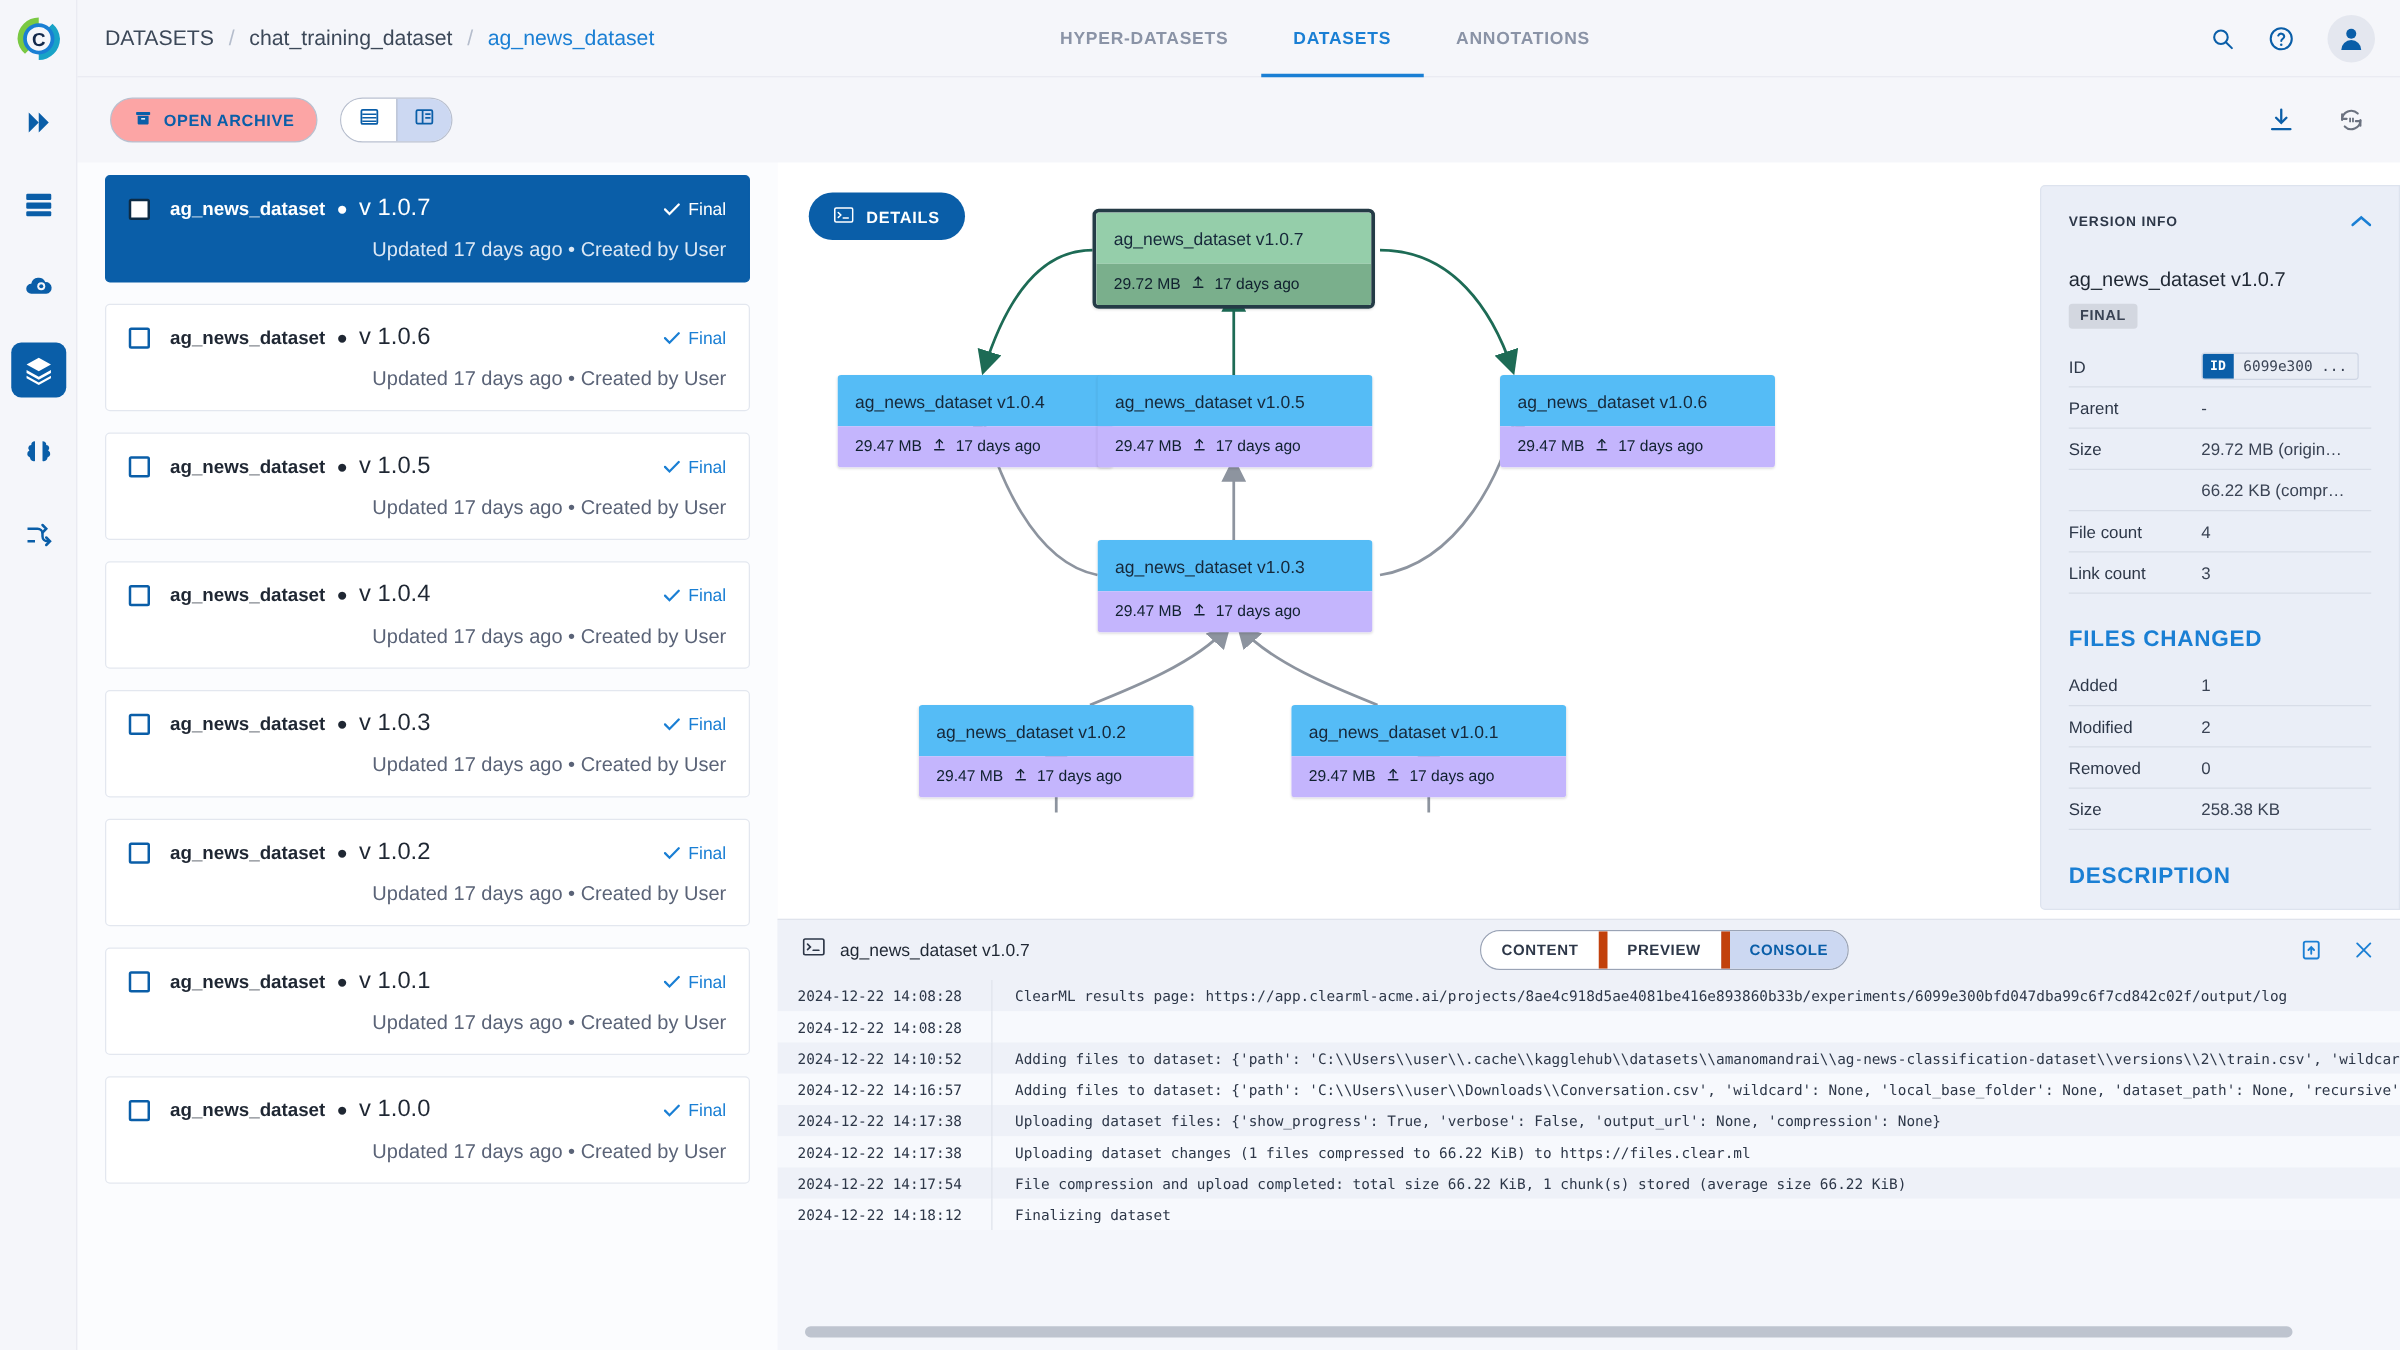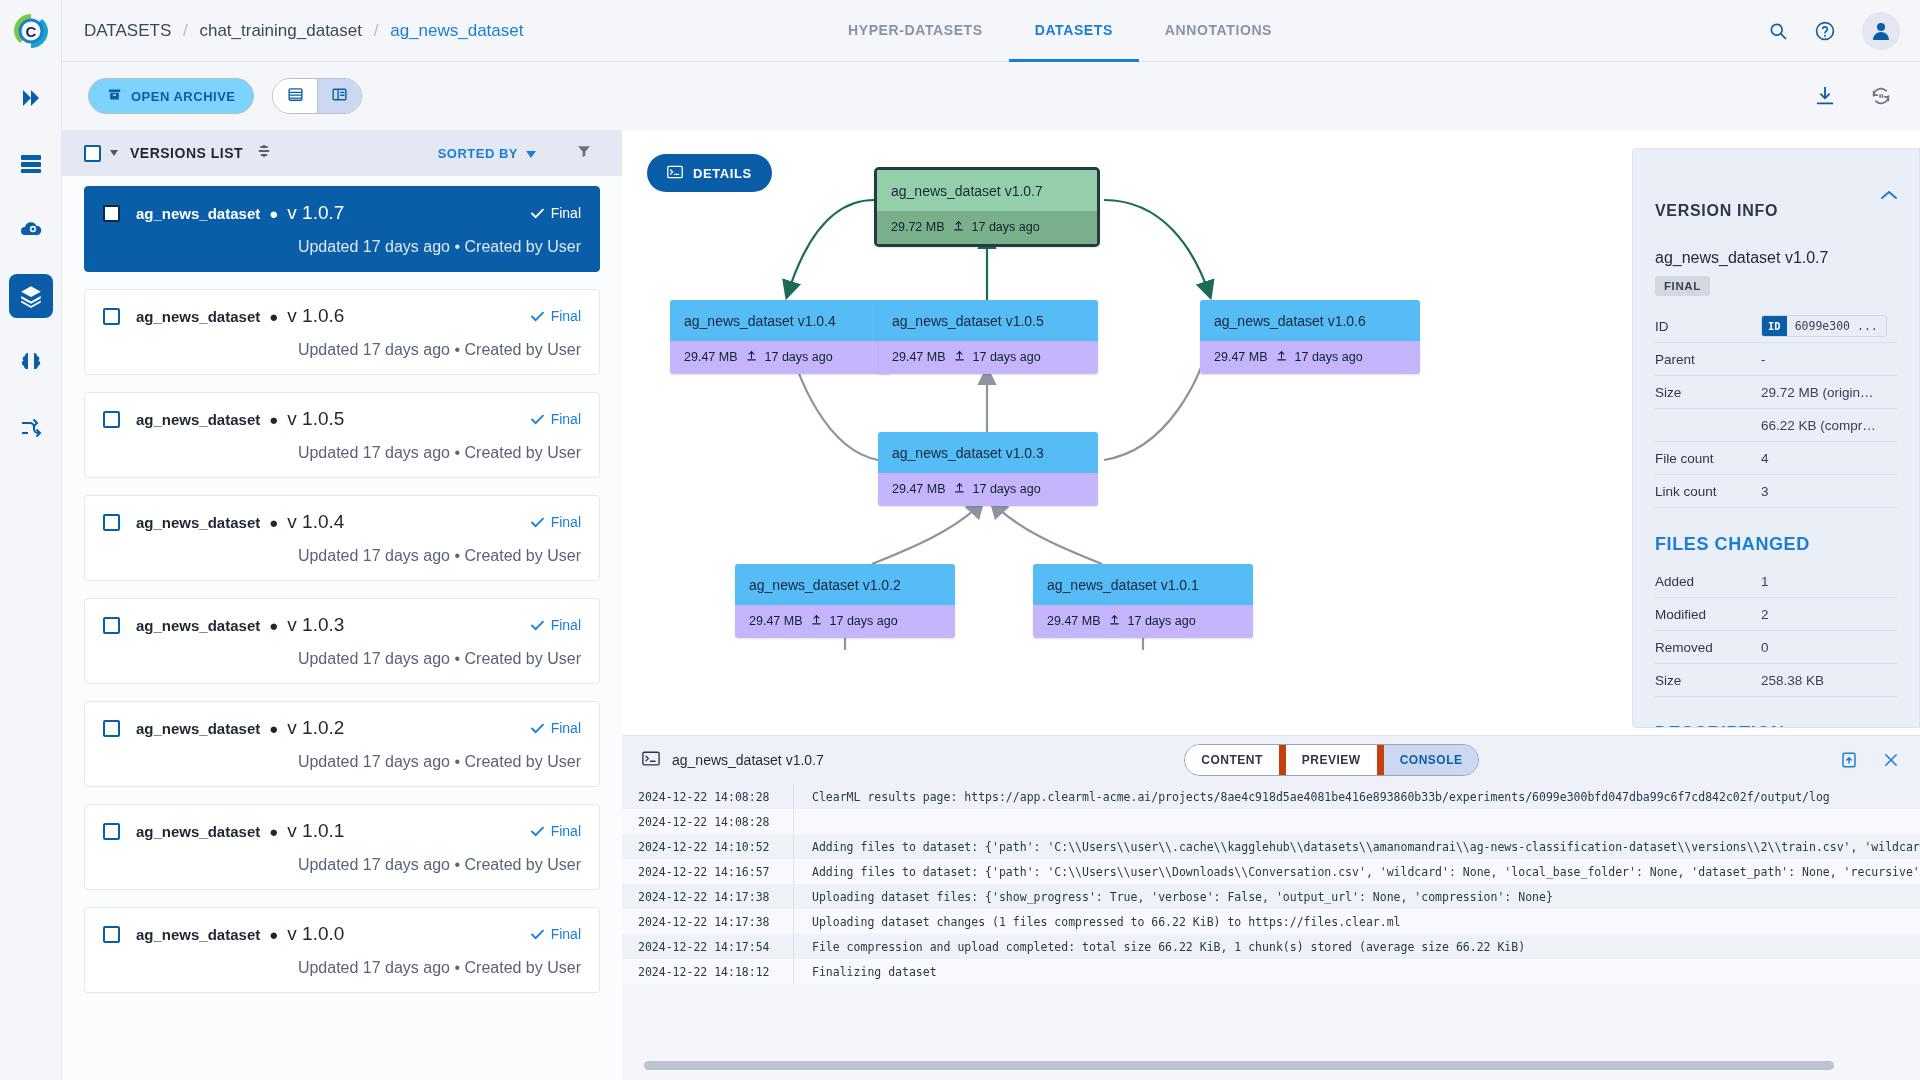--- a/index.html
+++ b/index.html
@@ -51,21 +51,21 @@
     display: flex; align-items: center; justify-content: center; cursor: pointer;
   }
 
   
   .toolbar {
     position: absolute; left: 62px; top: 62px; width: 1858px; height: 68px;
     background: #f5f6fa; display: flex; align-items: center;
   }
   .btn-archive {
     margin-left: 26px; height: 36px; padding: 0 18px; border: 1px solid #b9c0cf;
-    border-radius: 18px; background: #7dd3fc; color: #0a5ea8; font-size: 13px;
+    border-radius: 18px; background: #fca5a5; color: #0a5ea8; font-size: 13px;
     font-weight: 700; letter-spacing: .5px; display: flex; align-items: center;
     gap: 9px; cursor: pointer;
   }
   .seg { margin-left: 18px; display: flex; height: 36px; border: 1px solid #b9c0cf; border-radius: 18px; overflow: hidden; }
   .seg-btn { width: 44px; display: flex; align-items: center; justify-content: center; cursor: pointer; background: #fff; }
   .seg-btn + .seg-btn { border-left: 1px solid #b9c0cf; }
   .seg-btn.active { background: #ccd8f2; }
   .toolbar-right { position: absolute; right: 28px; display: flex; align-items: center; gap: 34px; }
 
   
@@ -128,21 +128,21 @@
   .node.green .ntop { background: #95ceaa; }
   .node.green .nbot { background: #7aaf8c; }
 
   
   .vinfo {
     position: absolute; right: 0px; top: 148px; width: 288px; height: 580px;
     background: #eaeef7; border: 1px solid #dde3ee; border-radius: 4px 0 0 4px;
     padding: 20px 22px; overflow: hidden;
   }
   .vinfo-head { display: flex; align-items: center; }
-  .vinfo-title { font-size: 16px; font-weight: 700; letter-spacing: .7px; color: #2d3748; margin-top: 33px; }
+  .vinfo-title { font-size: 11px; font-weight: 700; letter-spacing: .7px; color: #2d3748; }
   .chev-up { margin-left: auto; cursor: pointer; }
   .vinfo-name { margin-top: 29px; font-size: 16px; color: #1f2733; }
   .pill-final {
     display: inline-block; margin-top: 9px; background: #d3d7e0; color: #3a4354;
     font-size: 11.5px; font-weight: 700; letter-spacing: .6px; padding: 4px 9px; border-radius: 3px;
   }
   .krow {
     display: flex; align-items: center; min-height: 33px;
     border-bottom: 1px solid #d8dde8; font-size: 13.5px; color: #2d3748;
   }
@@ -325,44 +325,20 @@
             <path d="M20 12a8 8 0 01-13.7 5.6" stroke-linecap="round"></path>
             <path d="M4 12a8 8 0 0113.7-5.6" stroke-linecap="round"></path>
             <path d="M4 7v4h4M20 17v-4h-4" stroke-linecap="round"></path>
             <path d="M11 10v4M13.5 10v4" stroke="#6b7280" stroke-width="1.6"></path>
           </svg>
       </span>
     </div>
   </div>
 
   <div class="versions">
-    <div class="versions-head">
-      <span class="vcheck"></span>
-      <span class="caret-dn"></span>
-      <span class="versions-title">VERSIONS LIST</span>
-      <span class="sort-ico">
-        <svg width="16" height="16" viewBox="0 0 24 24" stroke="#2d3748" stroke-width="2" stroke-linecap="round">
-            <path d="M7 6h10M5 12h14M8 18h8"></path>
-            <path d="M12 2.5l2 2.5h-4l2-2.5zM12 21.5l-2-2.5h4l-2 2.5z" fill="#2d3748" stroke="none"></path>
-          </svg>
-      </span>
-      <span class="sorted-by">
-        <span>SORTED BY</span>
-        <span>
-          <svg width="10" height="7" viewBox="0 0 10 7">
-              <path d="M0 0h10L5 7z" fill="#1a7fd4"></path>
-            </svg>
-        </span>
-      </span>
-      <span class="filter-ico">
-        <svg width="16" height="16" viewBox="0 0 24 24" fill="#6b7280">
-            <path d="M3 5h18l-7 8v6l-4 2v-8L3 5z"></path>
-          </svg>
-      </span>
-    </div>
     <div class="vlist">
         <div class="vitem selected">
           <div class="vrow1">
             <span class="vbox"></span>
             <span class="vname">ag_news_dataset</span>
             <span class="vdot">●</span>
             <span class="vver">v 1.0.7</span>
             <span class="vfinal">
               <svg width="13" height="11" viewBox="0 0 13 11" fill="none" stroke="currentColor" stroke-width="1.8" stroke-linecap="round">
                 <path d="M1 5.5L4.6 9.2 12 1.6"></path>

